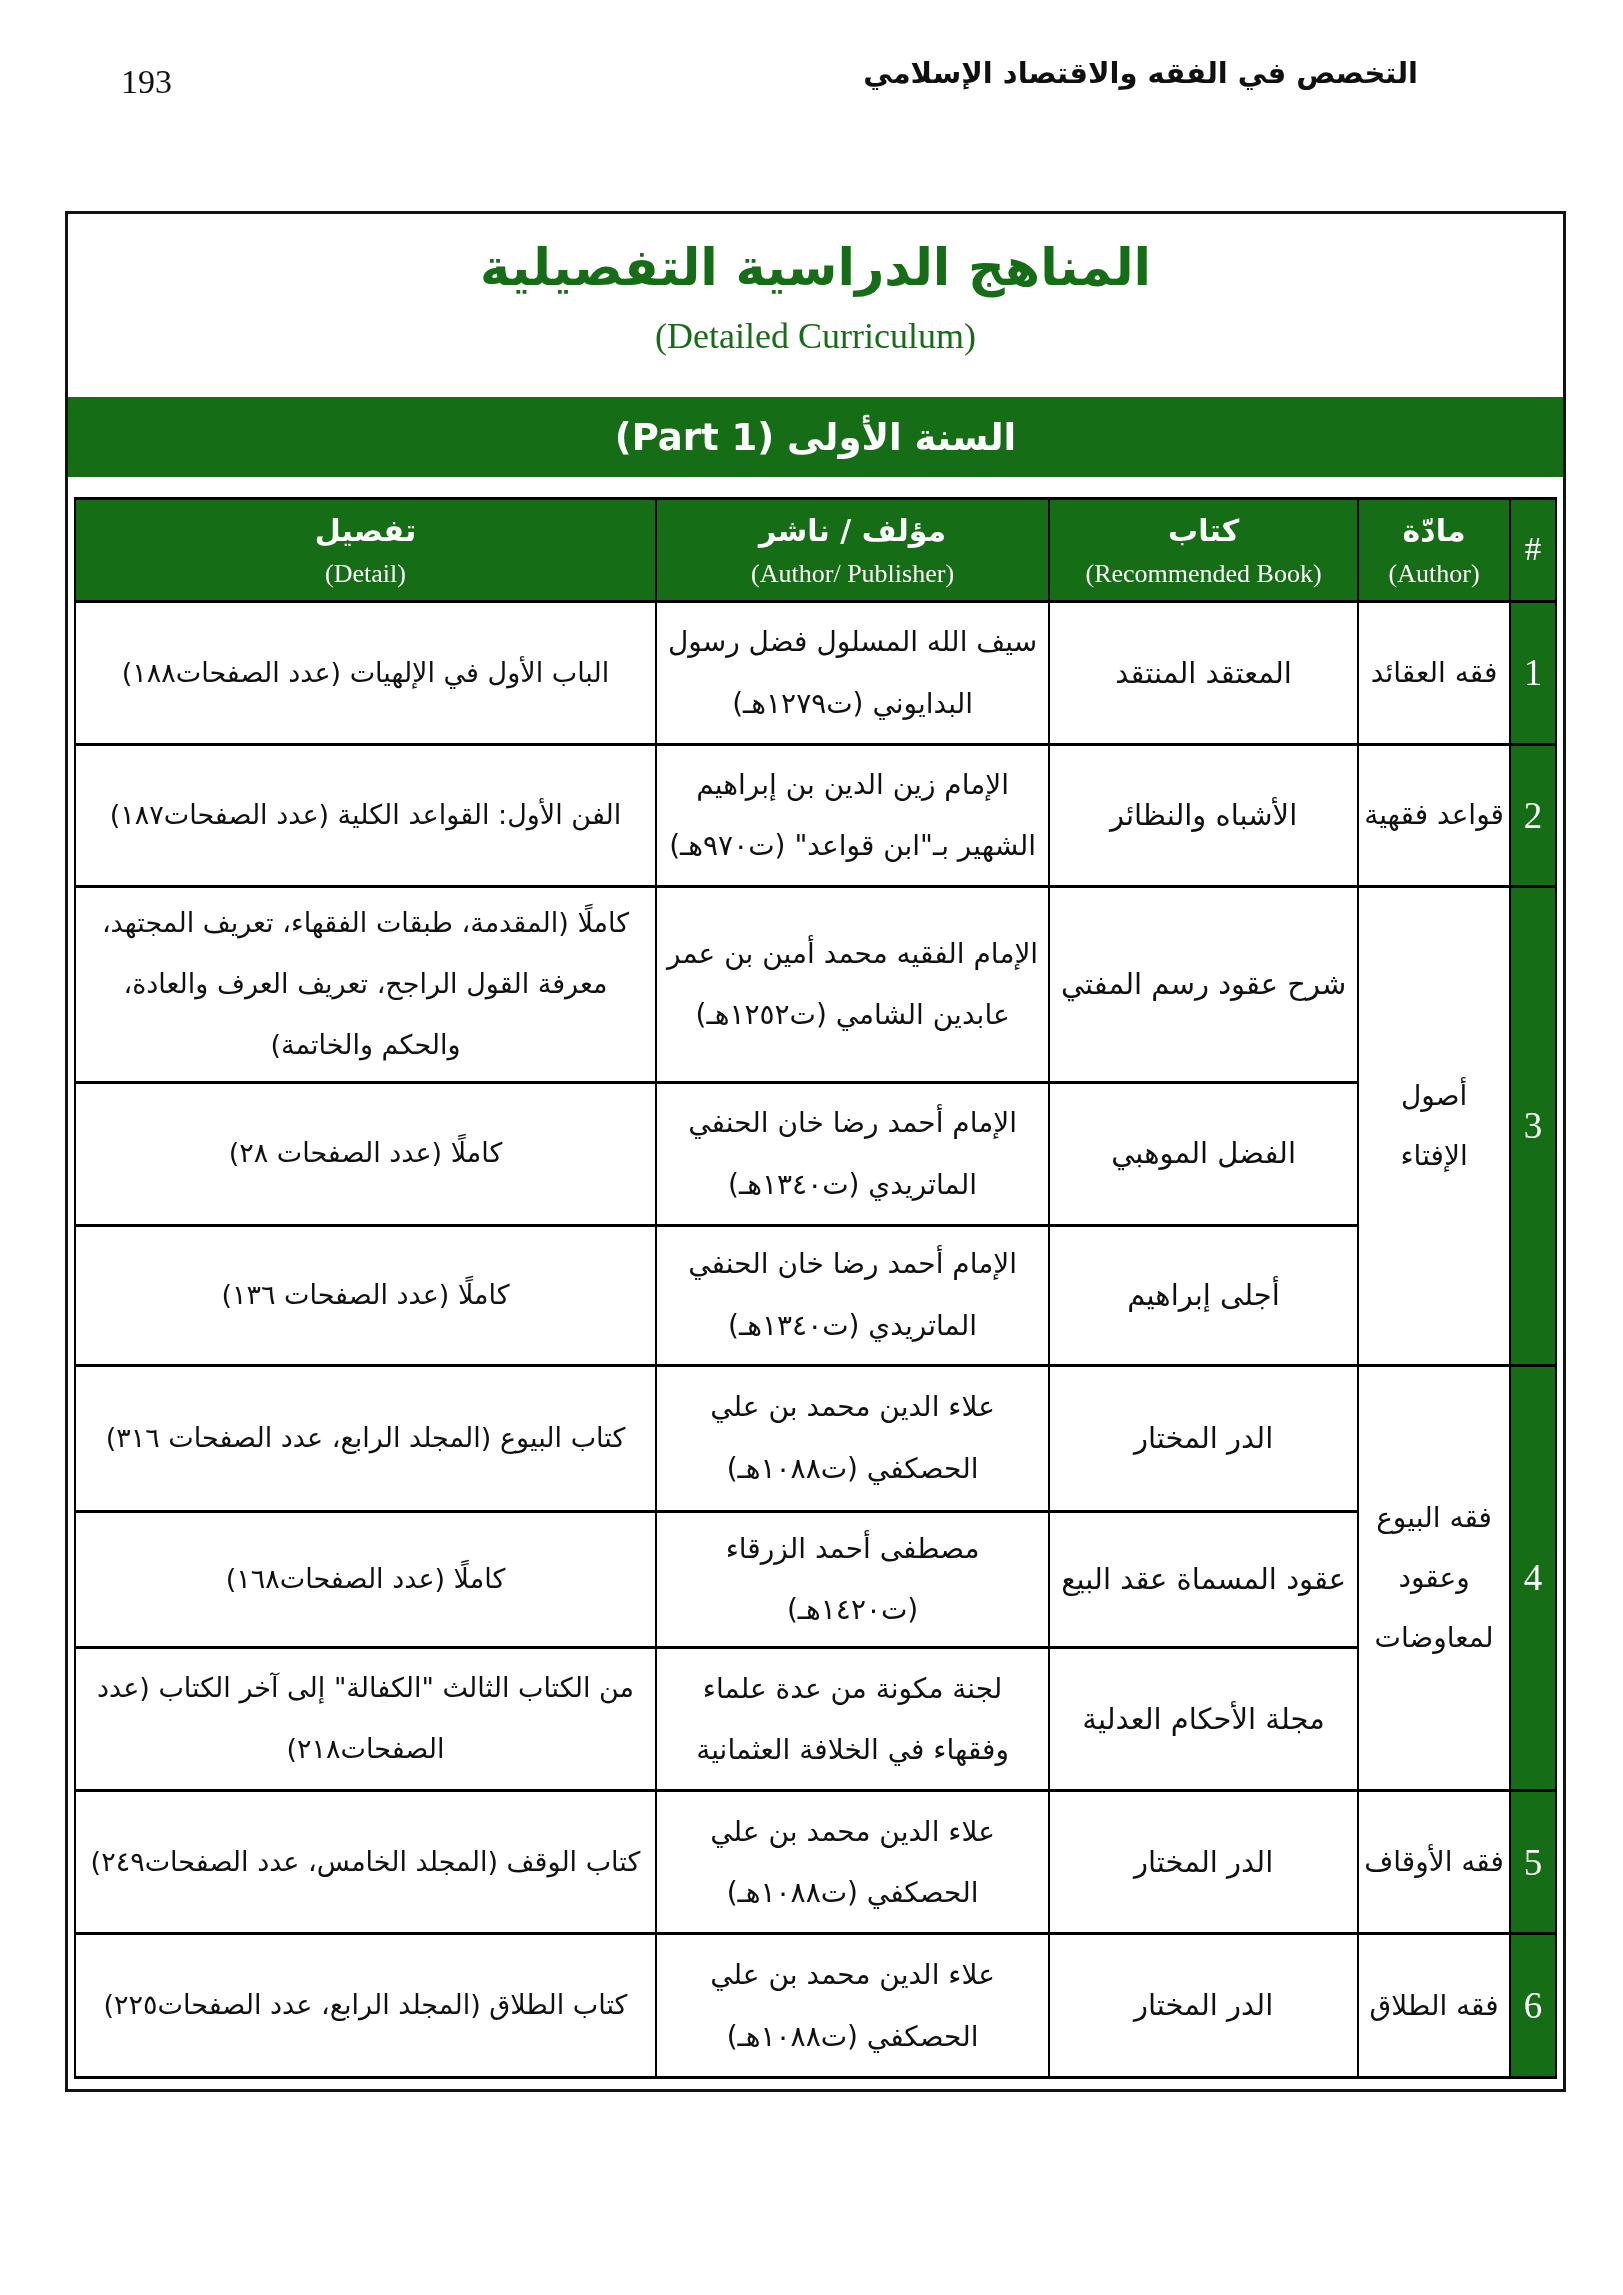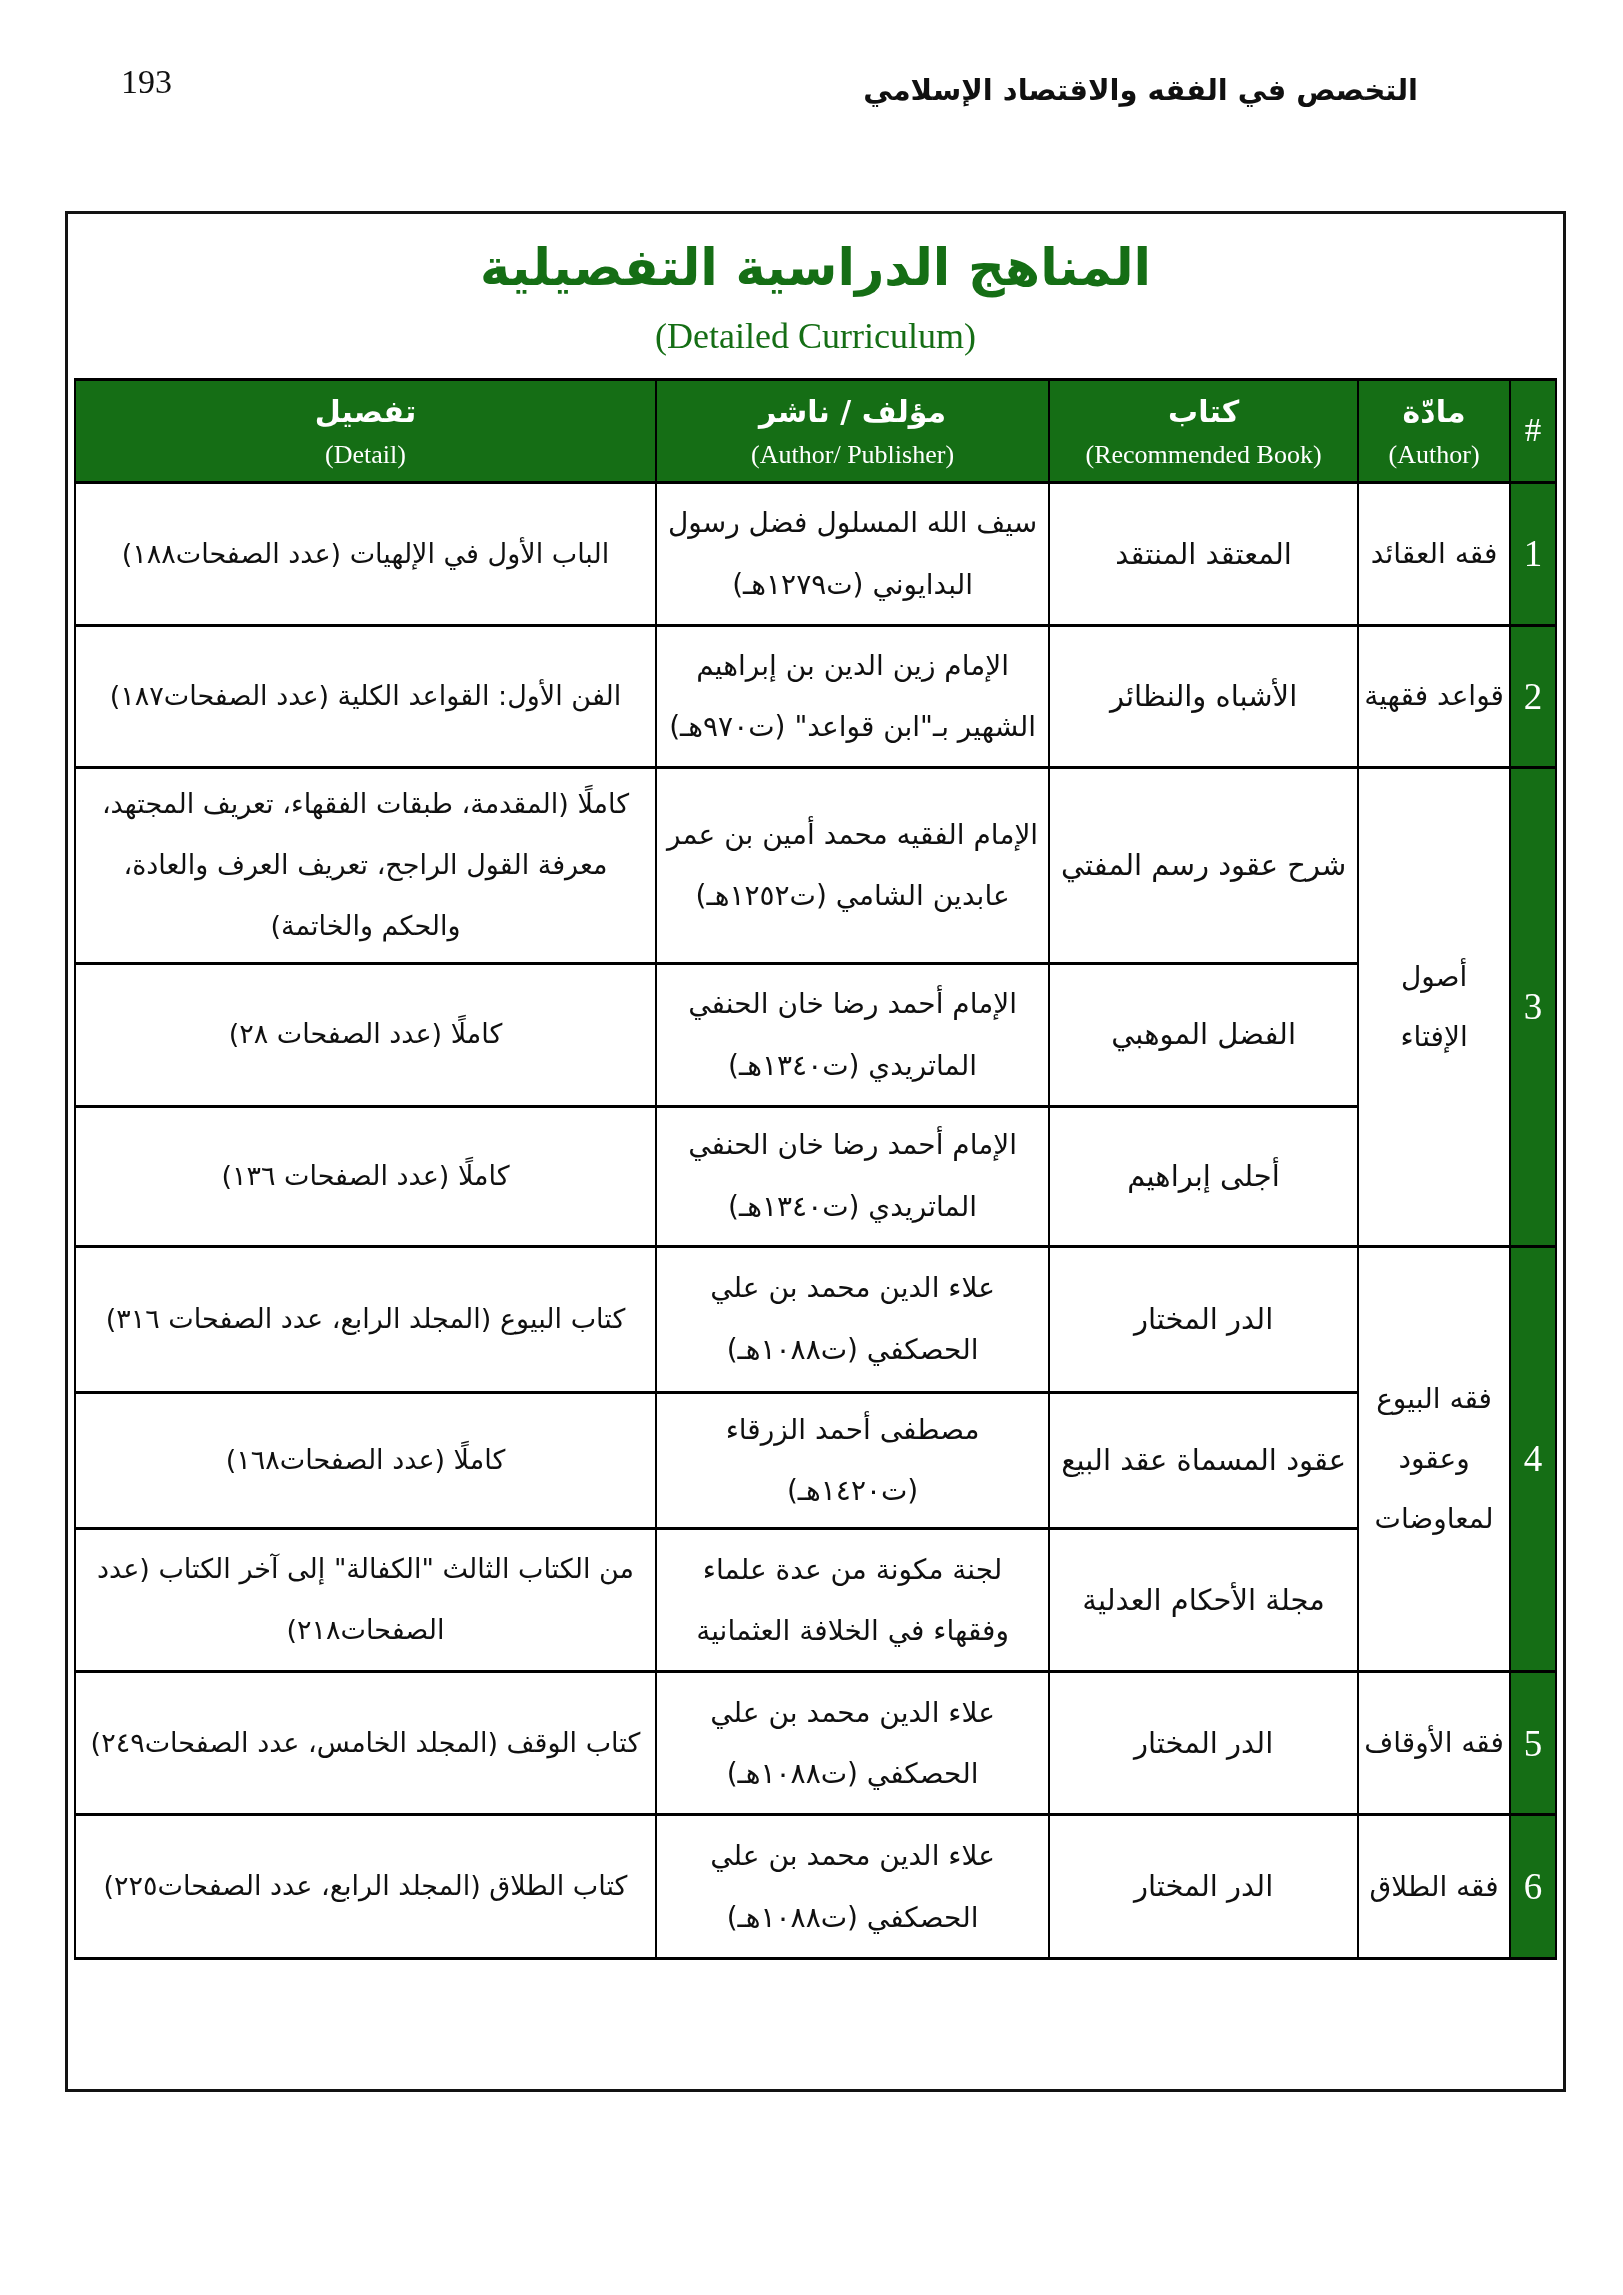--- a/index.html
+++ b/index.html
@@ -6,21 +6,21 @@
   * { box-sizing: border-box; margin:0; padding:0; }
   html,body { background:#ffffff; }
   body {
     position: relative;
     width: 1623px; height: 2295px;
     font-family: "DejaVu Sans", sans-serif;
     color:#101010;
     overflow: hidden;
   }
   .page-header {
-    position:absolute; top:73px; right:205px;
+    position:absolute; top:56px; right:205px;
     font-size:29px; font-weight:600; direction:rtl;
   }
   .page-number {
     position:absolute; top:63px; left:121px;
     font-family:"Liberation Serif", serif; font-size:34px;
   }
   .frame {
     position:absolute; left:65px; top:211px;
     width:1501px; height:1881px;
     border:3.9px solid var(--ink);
@@ -76,20 +76,21 @@
 </style>
 </head>
 <body>
 
 <div class="page-header">التخصص في الفقه والاقتصاد الإسلامي</div>
 <div class="page-number">193</div>
 
 <div class="frame">
   <div class="doc-title">المناهج الدراسية التفصيلية</div>
   <div class="doc-subtitle">(Detailed Curriculum)</div>
+  <div class="banner">السنة الأولى (Part 1)</div>
 
   <table class="curriculum">
     <colgroup>
       <col style="width:46px">
       <col style="width:152px">
       <col style="width:309px">
       <col style="width:393px">
       <col>
     </colgroup>
     <thead>

